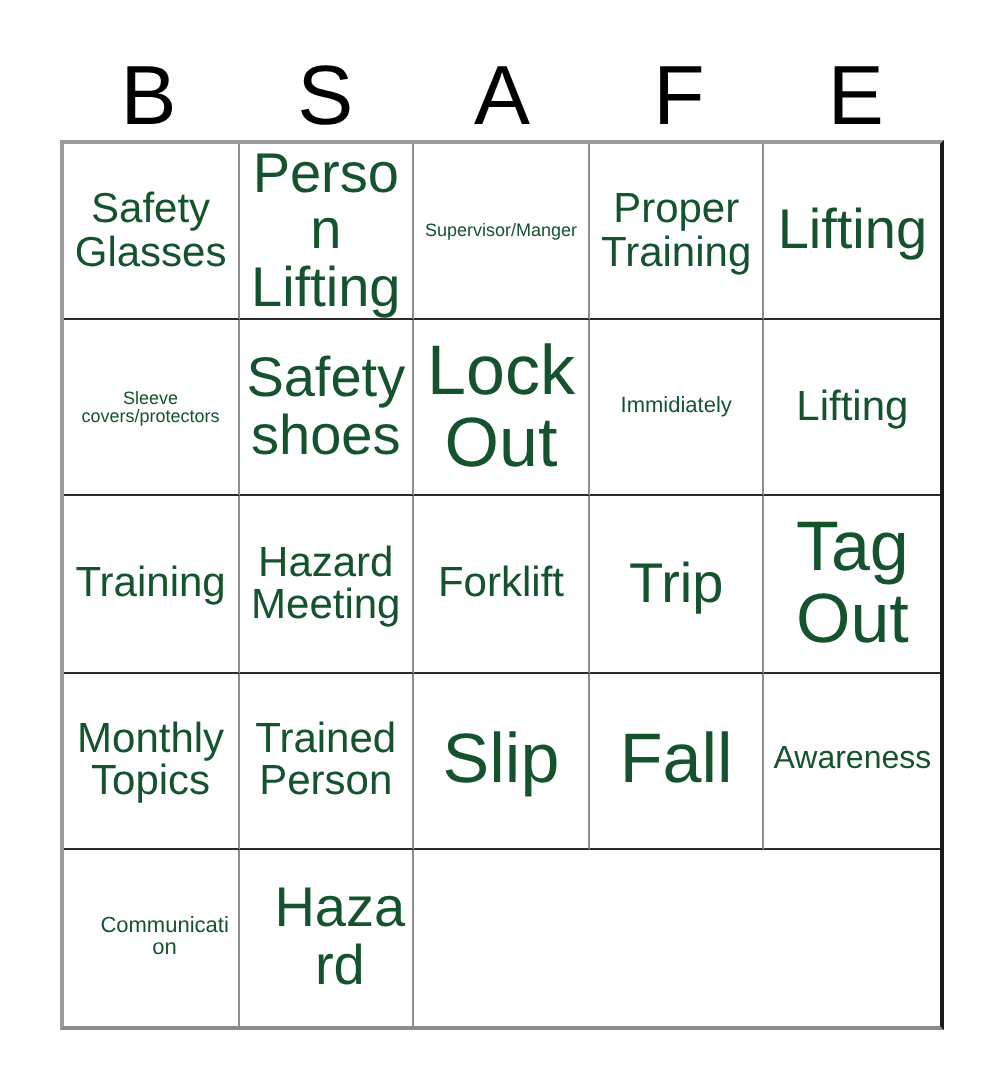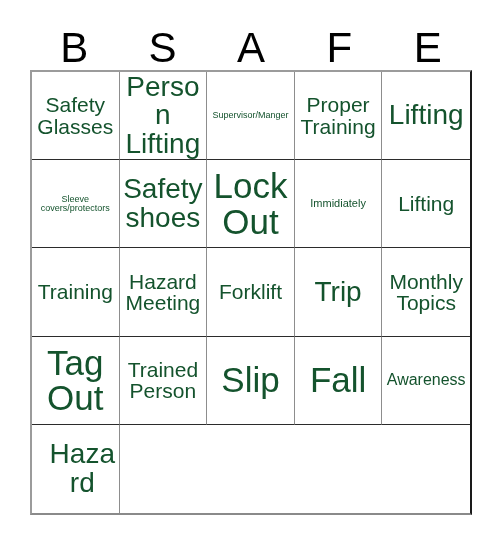--- a/index.html
+++ b/index.html
@@ -147,36 +147,39 @@
         <span class="cell-text t-md">Hazard Meeting</span>
       </div>
 
     <div class="cell">
         <span class="cell-text t-md">Forklift</span>
       </div>
     <div class="cell">
         <span class="cell-text t-lg">Trip</span>
       </div>
     <div class="cell">
-        <span class="cell-text t-md">Monthly Topics</span>
+        <span class="cell-text t-xl">Tag Out</span>
       </div>
     <div class="cell">
-        <span class="cell-text t-xl">Tag Out</span>
+        <span class="cell-text t-md">Monthly Topics</span>
       </div>
     <div class="cell">
         <span class="cell-text t-md">Trained Person</span>
       </div>
 
     <div class="cell">
         <span class="cell-text t-xl">Slip</span>
       </div>
     <div class="cell">
         <span class="cell-text t-xl">Fall</span>
       </div>
     <div class="cell">
         <span class="cell-text t-sm">Awareness</span>
       </div>
     <div class="cell">
+        <span class="cell-text t-xs">Communication</span>
+      </div>
+    <div class="cell">
         <span class="cell-text t-lg">Hazard</span>
       </div>
   </div>
 
 </div>
 
 </body></html>

